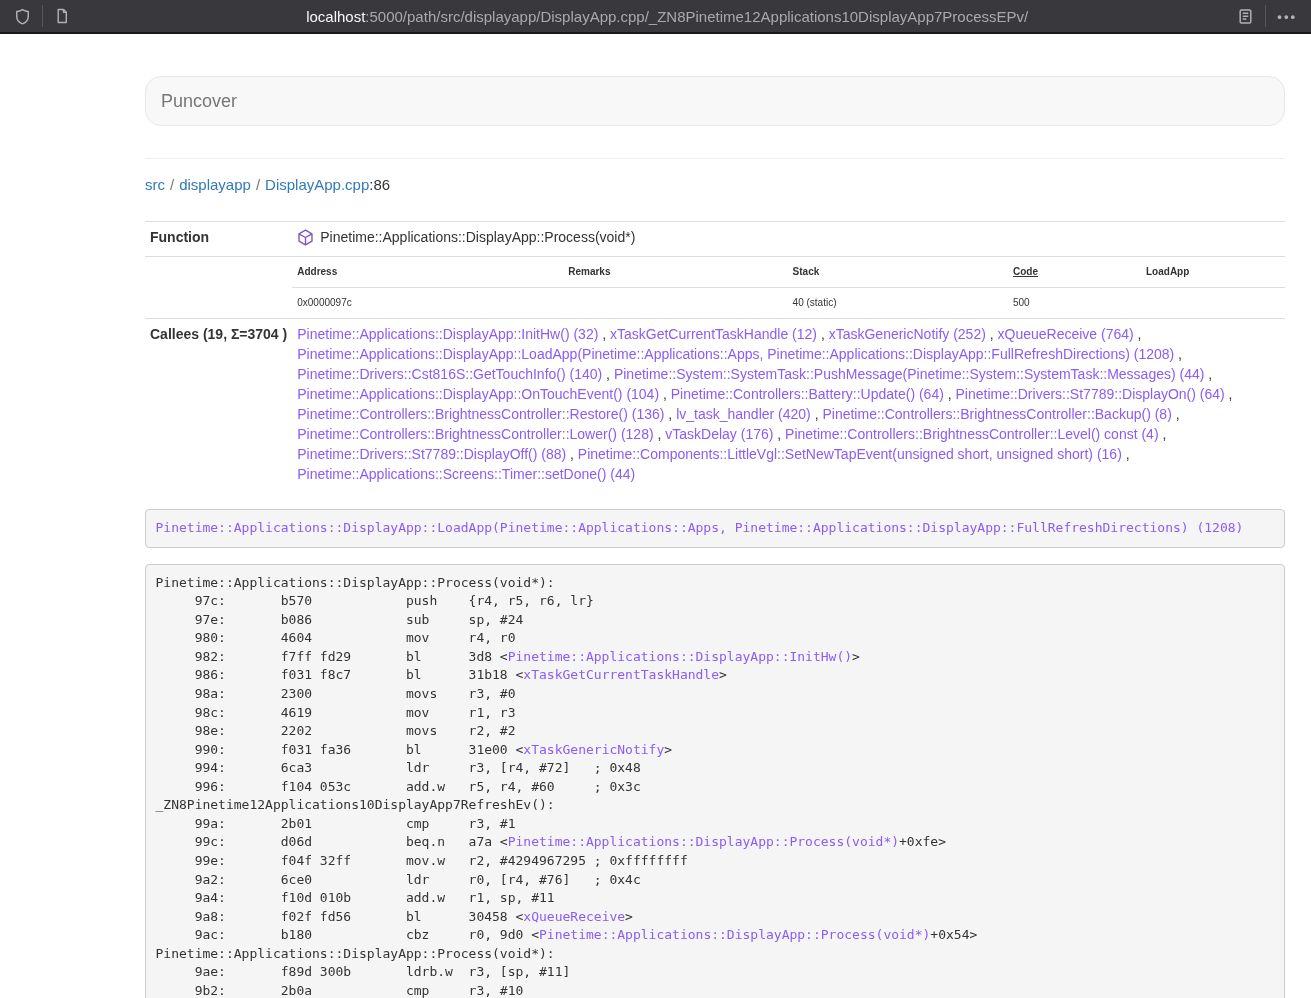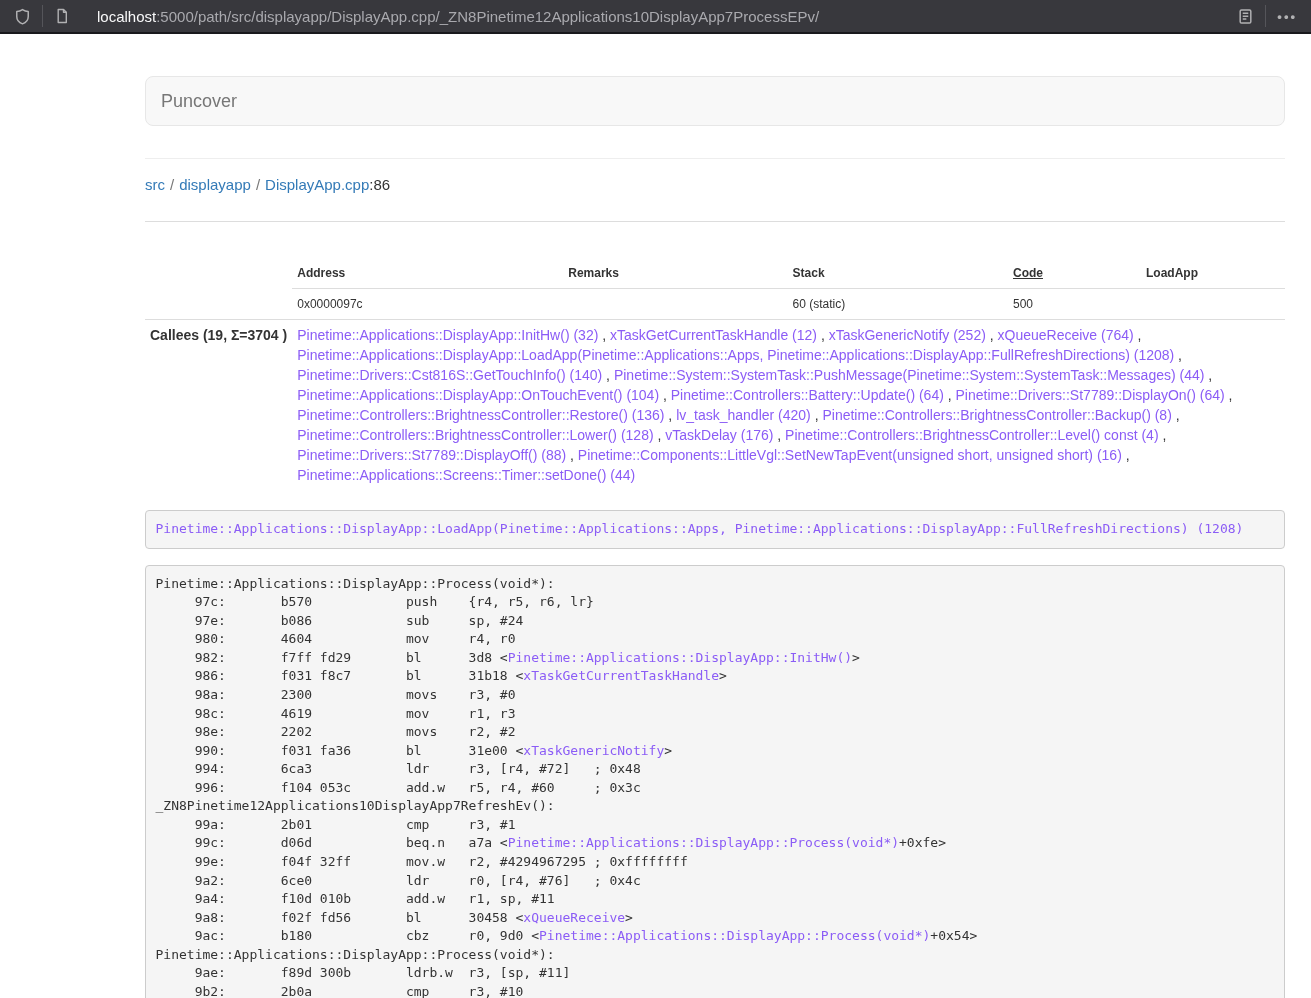--- a/index.html
+++ b/index.html
@@ -5,46 +5,46 @@
   * { box-sizing: border-box; margin: 0; padding: 0; }
   html, body { width: 1311px; height: 998px; overflow: hidden; background: #fff;
     font-family: "Liberation Sans", sans-serif; color: #333; }
 
   
   .browser-bar { height: 34px; background: #38383d; border-bottom: 2px solid #19191c;
     display: flex; align-items: center; padding: 0 14px; }
   .browser-bar svg { display: block; }
   .bb-divider { width: 1px; height: 22px; background: #55555a; margin: 0 11px; }
   .url-text { font-size: 15px; color: #a9a9ae; margin-left: 27px; white-space: nowrap;
-    overflow: hidden; flex: 1 1 auto; }
+    overflow: hidden; flex: 1 1 auto; text-align: center; }
   .url-host { color: #f9f9fa; }
   .bb-right { display: flex; align-items: center; }
   .ellipsis { color: #b1b1b3; font-size: 13px; letter-spacing: 2px; font-weight: bold; }
 
   
   .page { margin-left: 145px; width: 1140px; }
   .navbar { margin-top: 42px; height: 50px; background: #f8f8f8;
-    border: 1px solid #e7e7e7; border-radius: 8px; display: flex; align-items: center; }
+    border: 1px solid #e7e7e7; border-radius: 16px; display: flex; align-items: center; }
   .navbar-brand { font-size: 18px; color: #777; padding: 0 15px; text-decoration: none; }
 
   hr.sep { border: 0; border-top: 1px solid #eee; margin: 32px 0 18px; }
 
   .breadcrumb { font-size: 15px; line-height: 16px; margin-bottom: 28px; }
   .breadcrumb a { color: #337ab7; text-decoration: none; }
   .crumb-sep { color: #777; margin: 0 5px; }
   .crumb-line { color: #333; }
 
   table.ftable { width: 100%; border-collapse: collapse; font-size: 14px; }
   table.ftable > tbody > tr > th,
   table.ftable > tbody > tr > td { border-top: 1px solid #ddd; padding: 5px;
     text-align: left; vertical-align: top; line-height: 20px; }
   table.ftable > tbody > tr > th { width: 147px; font-weight: bold; white-space: nowrap; }
   td.nested-cell { padding: 0 !important; }
 
-  table.dtable { width: 100%; border-collapse: collapse; font-size: 12px; margin-top: 36px; }
+  table.dtable { width: 100%; border-collapse: collapse; font-size: 10px; }
   table.dtable th, table.dtable td { text-align: left; padding: 5px; line-height: 20px; }
   table.dtable thead th { font-weight: bold; border-bottom: 1px solid #ddd; }
   .col-address { width: 27.3%; } .col-remarks { width: 22.6%; }
   .col-stack { width: 22.2%; } .col-code { width: 13.4%; text-decoration: underline; } .col-static { width: auto; }
 
   .fn-cell { display: flex; align-items: flex-start; }
   .cube-icon { margin: 2px 6px 0 0; flex: 0 0 auto; }
 
   a.lnk { color: #8b5cf6; text-decoration: none; }
   .sep { color: #333; }
@@ -92,37 +92,51 @@
 
   <hr class="sep">
 
   <div class="breadcrumb">
     <a href="#">src</a><span class="crumb-sep">/</span><a href="#">displayapp</a><span class="crumb-sep">/</span><a href="#">DisplayApp.cpp</a><span class="crumb-line">:86</span>
   </div>
 
   <table class="ftable">
     <tbody>
       <tr>
+        <th>Function</th>
+        <td>
+          <span class="fn-cell">
+            <span class="cube-icon">
+              <svg width="17" height="17" viewBox="0 0 16 16" fill="none" stroke="#7d56c4" stroke-width="1.3" stroke-linejoin="round">
+                <path d="M8 1 L14.1 4.5 L14.1 11.5 L8 15 L1.9 11.5 L1.9 4.5 Z"></path>
+                <path d="M1.9 4.5 L8 8 L14.1 4.5 M8 8 L8 15"></path>
+              </svg>
+            </span>
+            <span>Pinetime::Applications::DisplayApp::Process(void*)</span>
+          </span>
+        </td>
+      </tr>
+      <tr>
         <th></th>
         <td class="nested-cell">
           <table class="dtable">
             <thead>
               <tr>
                 <th class="col-address">Address</th>
                 <th class="col-remarks">Remarks</th>
                 <th class="col-stack">Stack</th>
                 <th class="col-code">Code</th>
                 <th class="col-static">LoadApp</th>
               </tr>
             </thead>
             <tbody>
               <tr>
                 <td>0x0000097c</td>
                 <td></td>
-                <td>60 (static)</td>
+                <td>40 (static)</td>
                 <td>500</td>
                 <td></td>
               </tr>
             </tbody>
           </table>
         </td>
       </tr>
       <tr>
         <th>Callees (19, Σ=3704 )</th>
         <td><a href="#" class="lnk">Pinetime::Applications::DisplayApp::InitHw() (32)</a><span class="sep"> , </span><a href="#" class="lnk">xTaskGetCurrentTaskHandle (12)</a><span class="sep"> , </span><a href="#" class="lnk">xTaskGenericNotify (252)</a><span class="sep"> , </span><a href="#" class="lnk">xQueueReceive (764)</a><span class="sep"> , </span><a href="#" class="lnk">Pinetime::Applications::DisplayApp::LoadApp(Pinetime::Applications::Apps, Pinetime::Applications::DisplayApp::FullRefreshDirections) (1208)</a><span class="sep"> , </span><a href="#" class="lnk">Pinetime::Drivers::Cst816S::GetTouchInfo() (140)</a><span class="sep"> , </span><a href="#" class="lnk">Pinetime::System::SystemTask::PushMessage(Pinetime::System::SystemTask::Messages) (44)</a><span class="sep"> , </span><a href="#" class="lnk">Pinetime::Applications::DisplayApp::OnTouchEvent() (104)</a><span class="sep"> , </span><a href="#" class="lnk">Pinetime::Controllers::Battery::Update() (64)</a><span class="sep"> , </span><a href="#" class="lnk">Pinetime::Drivers::St7789::DisplayOn() (64)</a><span class="sep"> , </span><a href="#" class="lnk">Pinetime::Controllers::BrightnessController::Restore() (136)</a><span class="sep"> , </span><a href="#" class="lnk">lv_task_handler (420)</a><span class="sep"> , </span><a href="#" class="lnk">Pinetime::Controllers::BrightnessController::Backup() (8)</a><span class="sep"> , </span><a href="#" class="lnk">Pinetime::Controllers::BrightnessController::Lower() (128)</a><span class="sep"> , </span><a href="#" class="lnk">vTaskDelay (176)</a><span class="sep"> , </span><a href="#" class="lnk">Pinetime::Controllers::BrightnessController::Level() const (4)</a><span class="sep"> , </span><a href="#" class="lnk">Pinetime::Drivers::St7789::DisplayOff() (88)</a><span class="sep"> , </span><a href="#" class="lnk">Pinetime::Components::LittleVgl::SetNewTapEvent(unsigned short, unsigned short) (16)</a><span class="sep"> , </span><a href="#" class="lnk">Pinetime::Applications::Screens::Timer::setDone() (44)</a></td>

